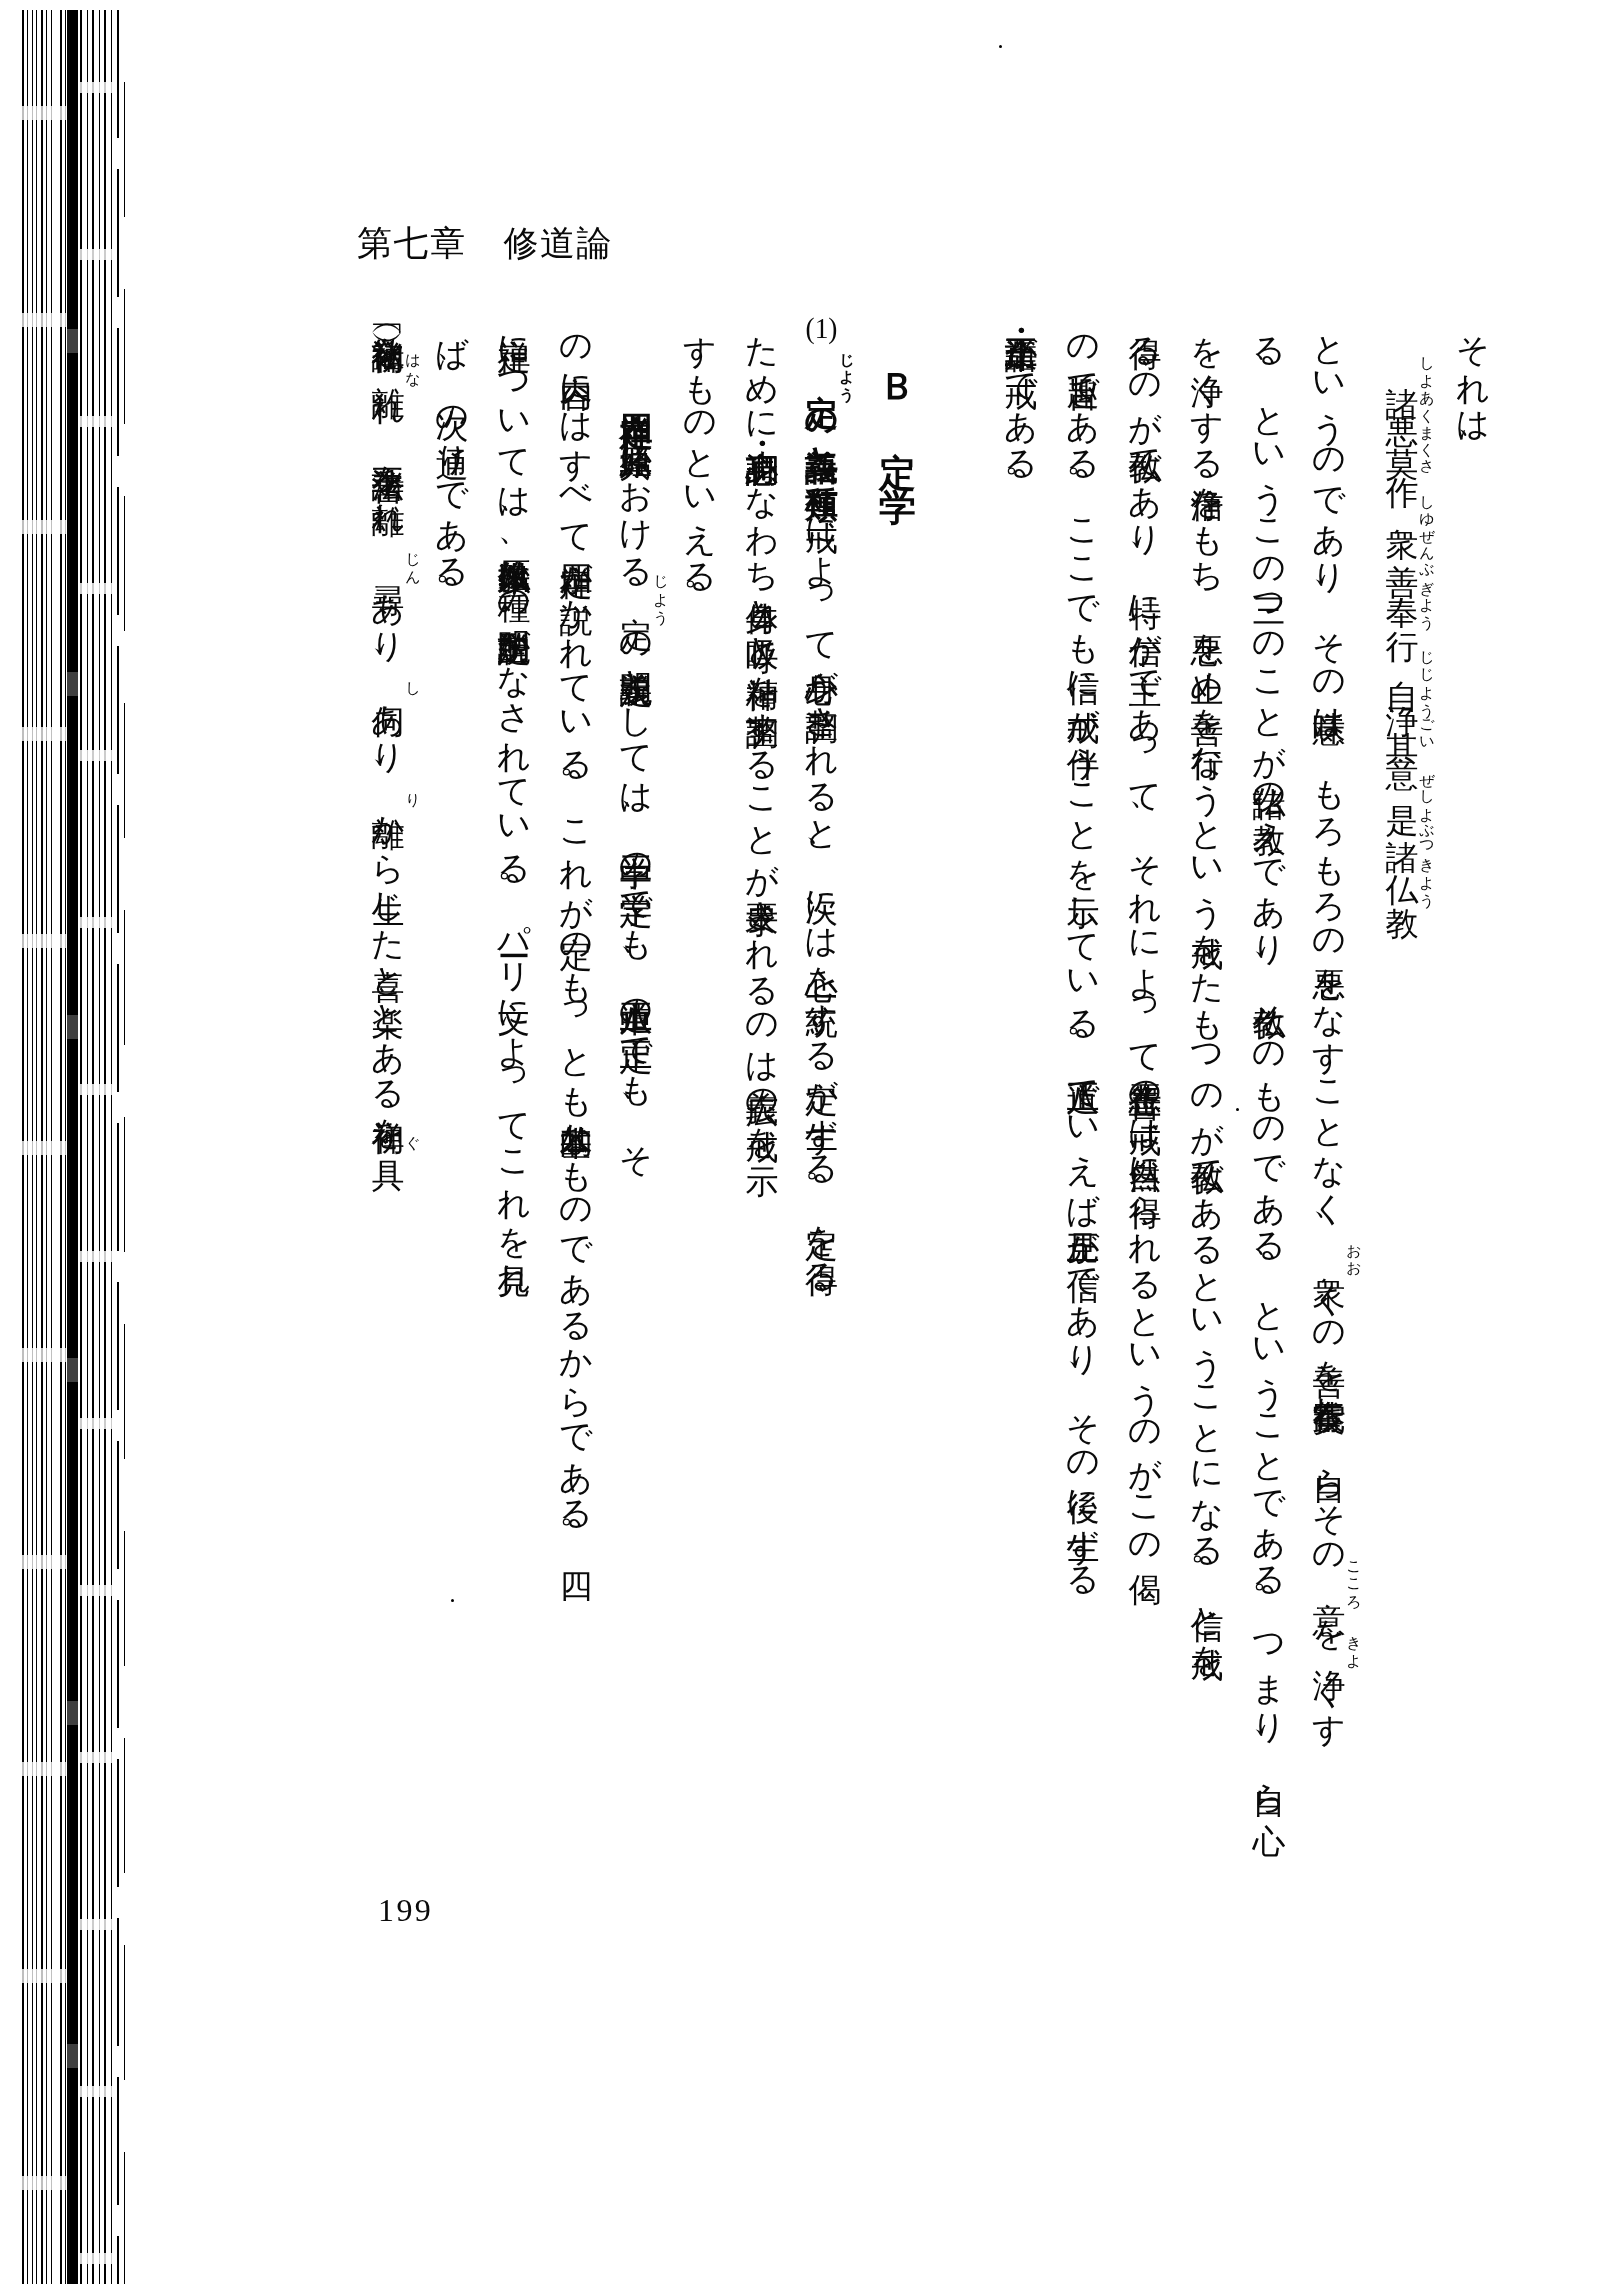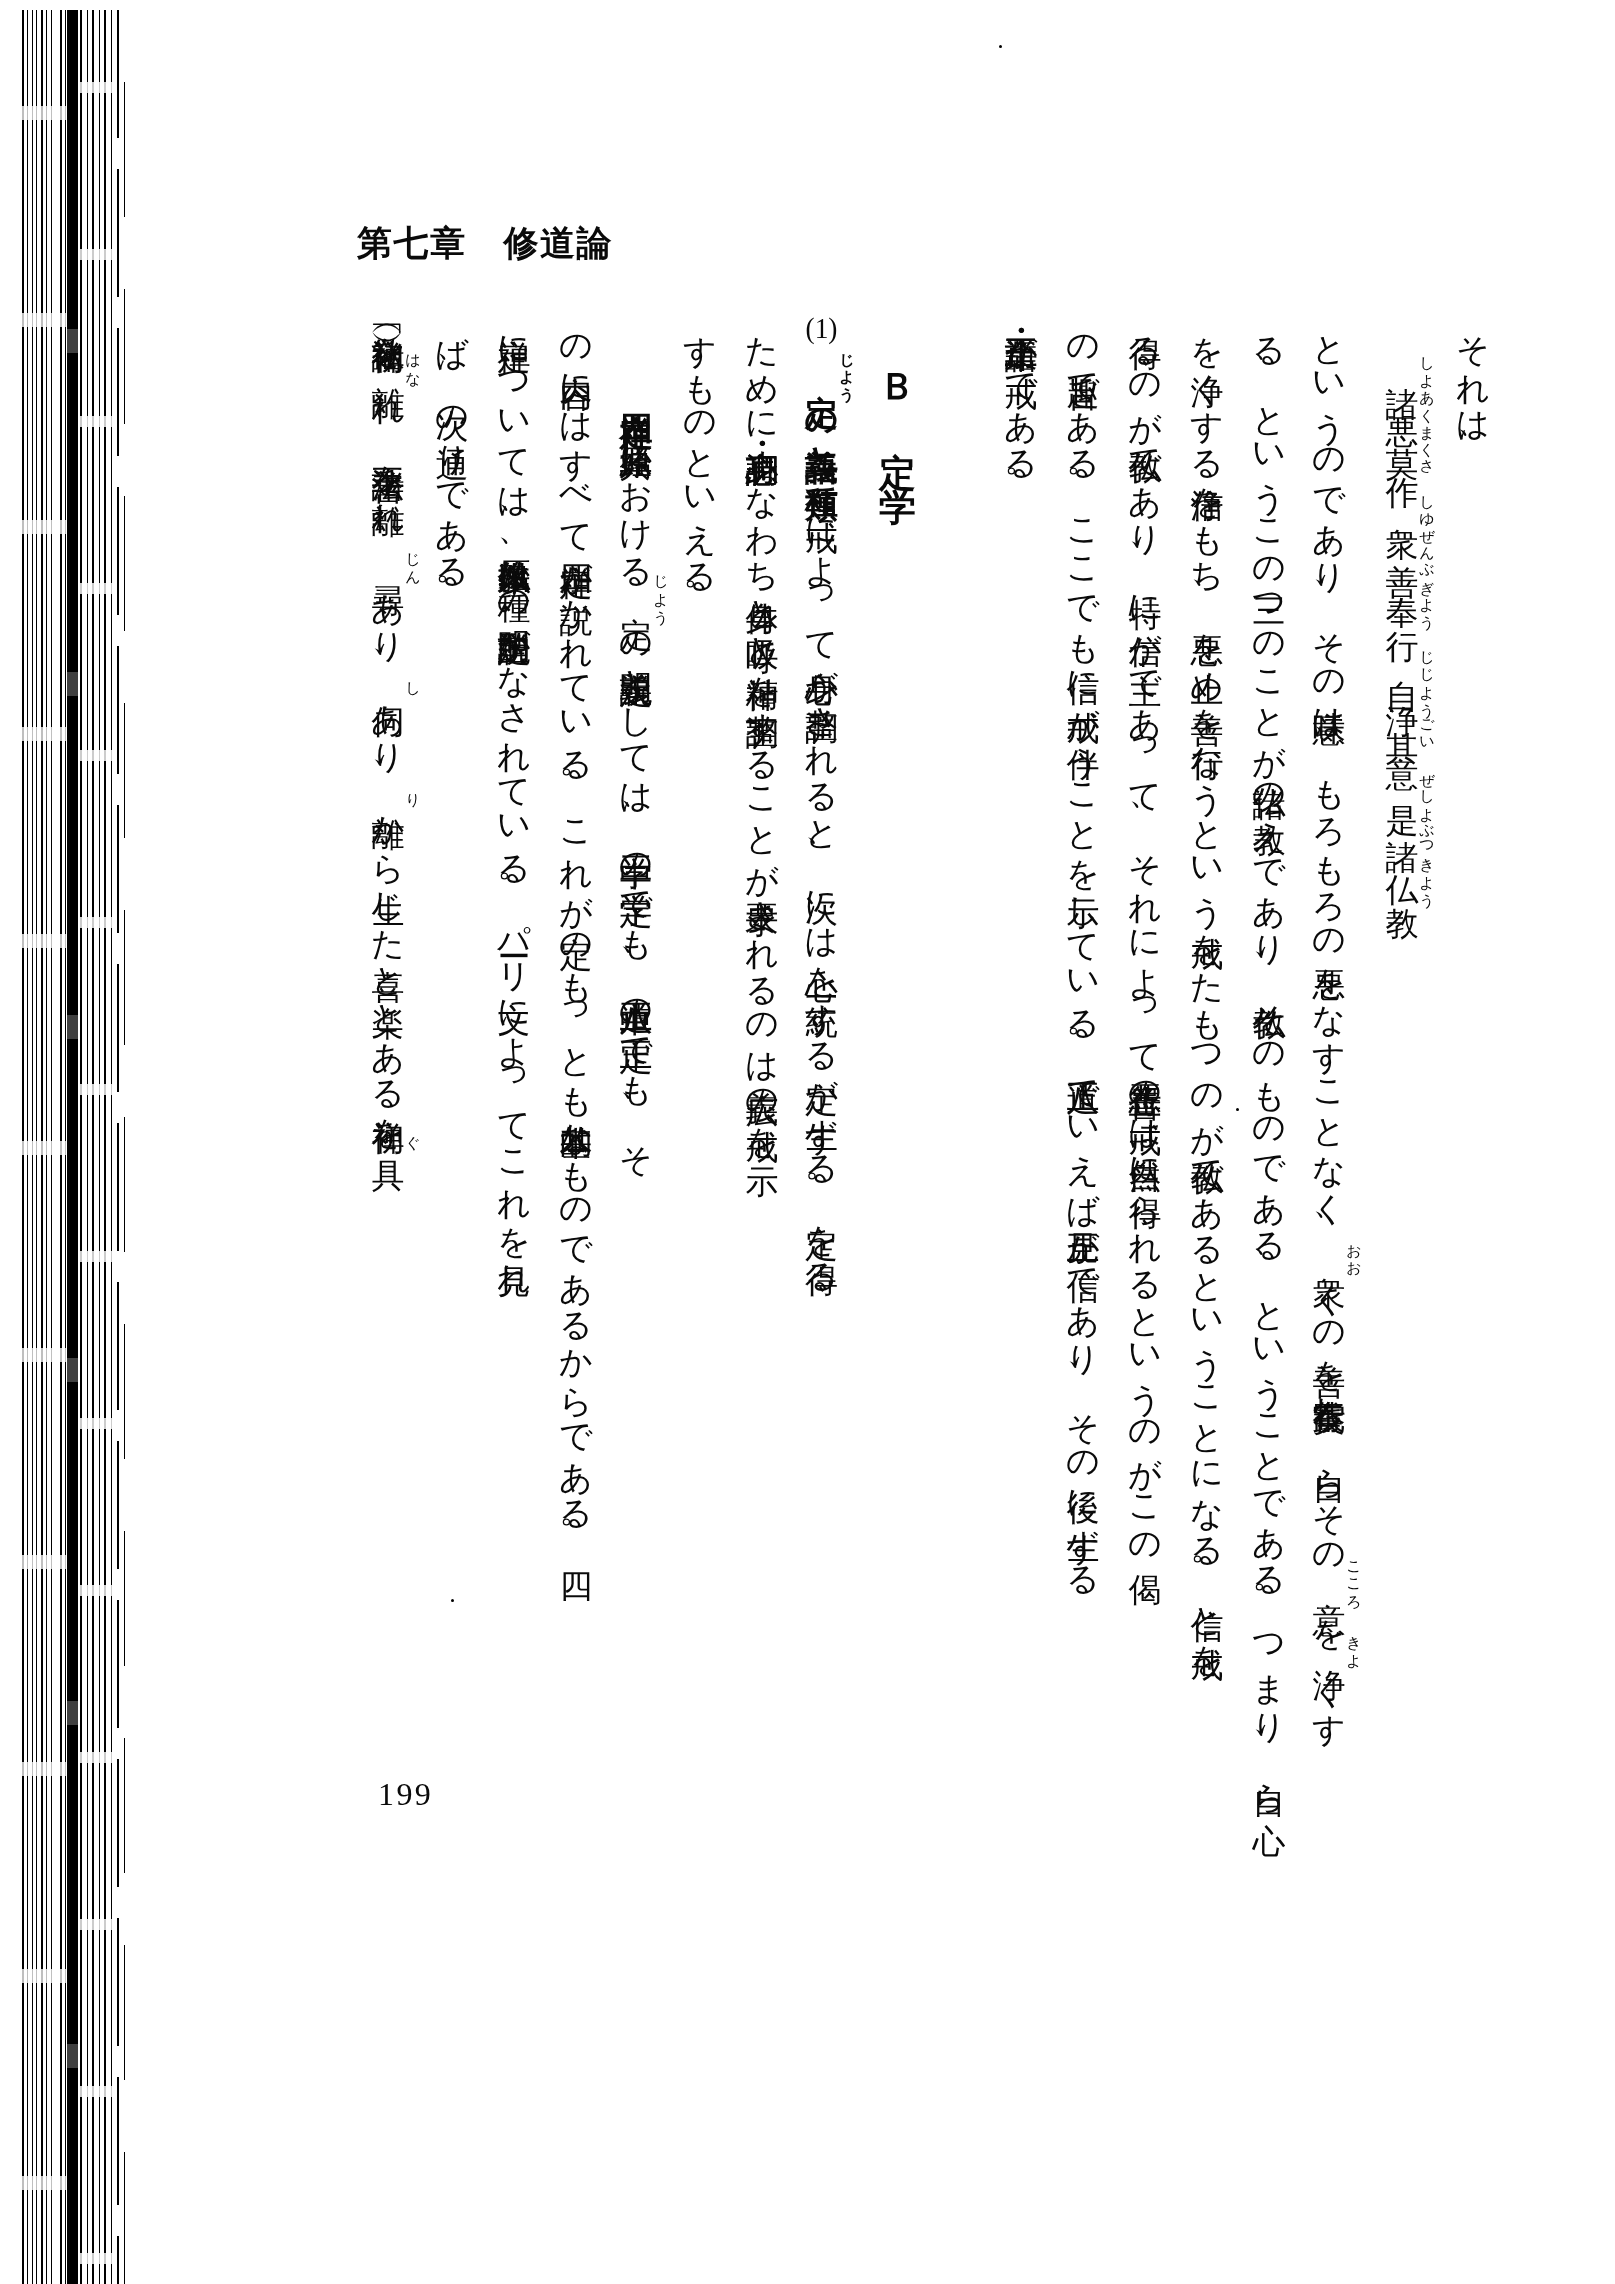--- a/index.html
+++ b/index.html
@@ -36,25 +36,25 @@
   .band-line1 { left: 117px; width: 1.6px;
     background: repeating-linear-gradient(to bottom, #000 0 128px, transparent 128px 159px); }
   .band-line2 { left: 124px; width: 0.8px;
     background: repeating-linear-gradient(to bottom, transparent 0 72px, #000 72px 207px); }
 
   .speck { position: absolute; background:#000; border-radius:50%; }
 
   
   .running-head {
     position: absolute; left: 357px; top: 220px;
-    font-size: 35px; font-weight: bold; letter-spacing: 1.6px;
+    font-size: 35px; font-weight: normal; letter-spacing: 1.6px;
     white-space: pre;
   }
   .page-number {
-    position: absolute; left: 378px; top: 1776px;
+    position: absolute; left: 378px; top: 1892px;
     font-size: 32px; letter-spacing: 2.4px;
   }
 
   
   .body-cols {
     position: absolute; top: 313px; right: 112px; height: 1630px;
     writing-mode: vertical-rl;
     -webkit-writing-mode: vertical-rl;
     font-size: 33px;
     text-orientation: mixed;

